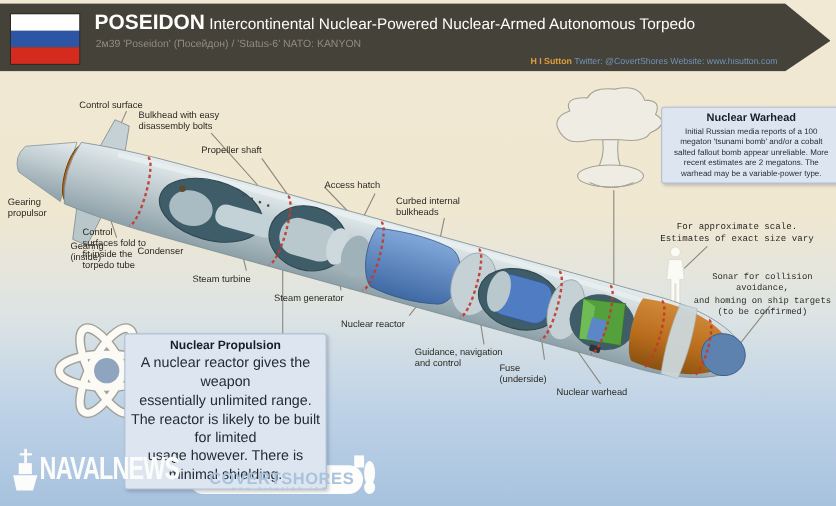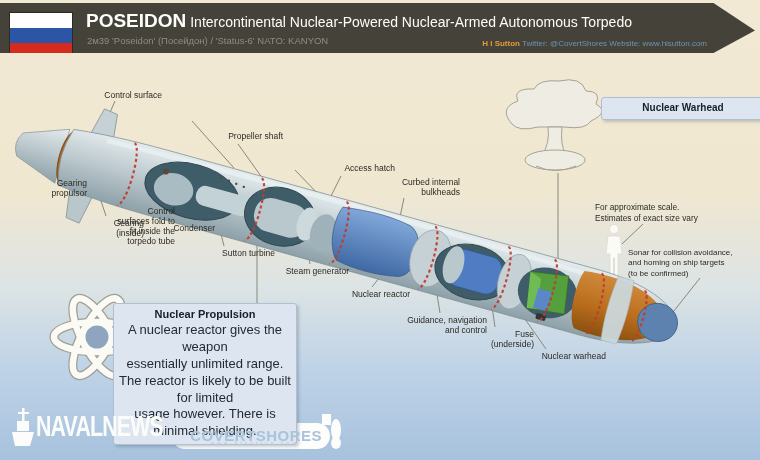--- a/index.html
+++ b/index.html
@@ -1,39 +1,39 @@
 <!DOCTYPE html>
 <html><head>
 <meta charset="utf-8">
 <style>
   html,body{margin:0;padding:0;}
   #stage{position:relative;width:760px;height:460px;overflow:hidden;
     font-family:"Liberation Sans",sans-serif;
     background:linear-gradient(180deg,#f2e9d4 0%,#f0e7d1 42%,#dde4e4 62%,#bfd3e7 80%,#a7c2de 100%);}
   
-  #header{position:absolute;left:0;top:3px;width:755px;height:50px;background:#45423a;
+  #header{position:absolute;left:0;top:3px;width:755px;height:62px;background:#45423a;
     clip-path:polygon(0 0,94.5% 0,100% 55%,94.5% 100%,0 100%);}
   #flag{position:absolute;left:9px;top:9px;width:62px;height:45px;border:1px solid #2c2a24;}
   #flag div{height:33.33%;}
   .title-line{position:absolute;left:86px;top:7px;white-space:nowrap;color:#fdfdfb;}
   .title-bold{font-weight:bold;font-size:19px;letter-spacing:0;}
   .title-rest{font-size:14px;}
   .subtitle{position:absolute;left:87px;top:32px;font-size:9.5px;color:#918c7e;white-space:nowrap;text-align:center;}
   .provisional{position:absolute;left:87px;top:45px;font-size:9.5px;font-style:italic;color:#7ba1ae;white-space:nowrap;}
   .credit{position:absolute;right:48px;bottom:5px;font-size:8px;white-space:nowrap;}
   .credit b{color:#e09c3a;}
   .credit span{color:#6f93b5;}
   
-  .label{position:absolute;font-size:8.5px;line-height:1.18;color:#2d2a24;text-align:right;white-space:pre-line;}
+  .label{position:absolute;font-size:8.5px;line-height:1.18;color:#2d2a24;text-align:left;white-space:pre-line;}
   
   .infobox{position:absolute;background:#dde6f0;border:1px solid #b1bfd2;border-radius:3px;
     box-shadow:2px 2px 3px rgba(60,70,90,.25);padding:4px 5px;text-align:center;}
   .infobox h3{margin:0 0 2px 0;font-size:10px;font-weight:bold;color:#131f2d;}
   .infobox p{margin:0;font-size:7.3px;line-height:1.3;color:#242b34;white-space:pre-line;}
-  .annot{position:absolute;font-size:8.3px;line-height:1.3;color:#2d2a24;white-space:pre-line;}
+  .annot{position:absolute;font-size:8.3px;line-height:1.3;color:#2d2a24;text-align:center;white-space:pre-line;font-family:Liberation Mono, monospace;}
   
   #navalnews{position:absolute;left:36px;top:409px;color:#fcfcfa;font-weight:bold;font-size:26px;
     letter-spacing:-1px;transform:scaleX(.82) scaleY(1.12);transform-origin:left top;white-space:nowrap;}
   #cs-text{position:absolute;left:186px;top:427px;width:136px;text-align:right;font-weight:bold;
     font-size:15px;letter-spacing:.5px;color:#a9c3dc;white-space:nowrap;}
   #cs-url{position:absolute;left:186px;top:441px;width:136px;text-align:center;font-size:4.5px;
     letter-spacing:1px;color:#a9c3dc;white-space:nowrap;}
   svg{position:absolute;left:0;top:0;}
 </style>
 </head>
@@ -191,50 +191,57 @@
       <div style="background:#ffffff"></div>
         <div style="background:#2d55a5"></div>
         <div style="background:#d52b1e"></div>
     </div>
     <div class="title-line"><span class="title-bold">POSEIDON</span><span class="title-rest"> Intercontinental Nuclear-Powered Nuclear-Armed Autonomous Torpedo</span></div>
     <div class="subtitle">2м39 'Poseidon' (Посейдон) / 'Status-6' NATO: KANYON</div>
     <div class="credit"><b>H I Sutton</b><span> Twitter: @CovertShores Website: www.hisutton.com</span></div>
   </div>
 
   <div class="label" style="left:72px;top:90px;width:90px">Control surface</div>
+  <div class="label" style="left:126px;top:99px;width:110px">Bulkhead with easy
+disassembly bolts</div>
   <div class="label" style="left:183px;top:131px;width:100px">Propeller shaft</div>
   <div class="label" style="left:295px;top:163px;width:100px">Access hatch</div>
   <div class="label" style="left:360px;top:177px;width:100px">Curbed internal
 bulkheads</div>
   <div class="label" style="left:7px;top:178px;width:80px">Gearing
 propulsor</div>
   <div class="label" style="left:64px;top:218px;width:80px">Gearing
 (inside)</div>
   <div class="label" style="left:75px;top:206px;width:100px">Control
 surfaces fold to
 fit inside the
 torpedo tube</div>
   <div class="label" style="left:125px;top:223px;width:90px">Condenser</div>
-  <div class="label" style="left:175px;top:248px;width:100px">Sutton turbine</div>
+  <div class="label" style="left:175px;top:248px;width:100px">Steam turbine</div>
   <div class="label" style="left:249px;top:266px;width:100px">Steam generator</div>
   <div class="label" style="left:310px;top:289px;width:100px">Nuclear reactor</div>
   <div class="label" style="left:454px;top:329px;width:80px">Fuse
 (underside)</div>
   <div class="label" style="left:377px;top:315px;width:110px">Guidance, navigation
 and control</div>
   <div class="label" style="left:506px;top:351px;width:100px">Nuclear warhead</div>
 
   <div class="annot" style="left:595px;top:202px;width:150px">For approximate scale.
 Estimates of exact size vary</div>
   <div class="annot" style="left:628px;top:248px;width:130px;font-size:8px">Sonar for collision avoidance,
 and homing on ship targets
 (to be confirmed)</div>
 
   <div class="infobox" style="left:601px;top:97px;width:152px">
     <h3>Nuclear Warhead</h3>
+    <p>Initial Russian media reports of a 100
+megaton 'tsunami bomb' and/or a cobalt
+salted fallout bomb appear unreliable. More
+recent estimates are 2 megatons. The
+warhead may be a variable-power type.</p>
   </div>
   <div class="infobox" style="left:113px;top:303px;width:172px">
     <h3 style="font-size:11px">Nuclear Propulsion</h3>
     <p style="font-size:13px">A nuclear reactor gives the weapon
 essentially unlimited range.
 The reactor is likely to be built for limited
 usage however. There is minimal shielding.</p>
   </div>
 
   <div id="navalnews">NAVALNEWS</div>

